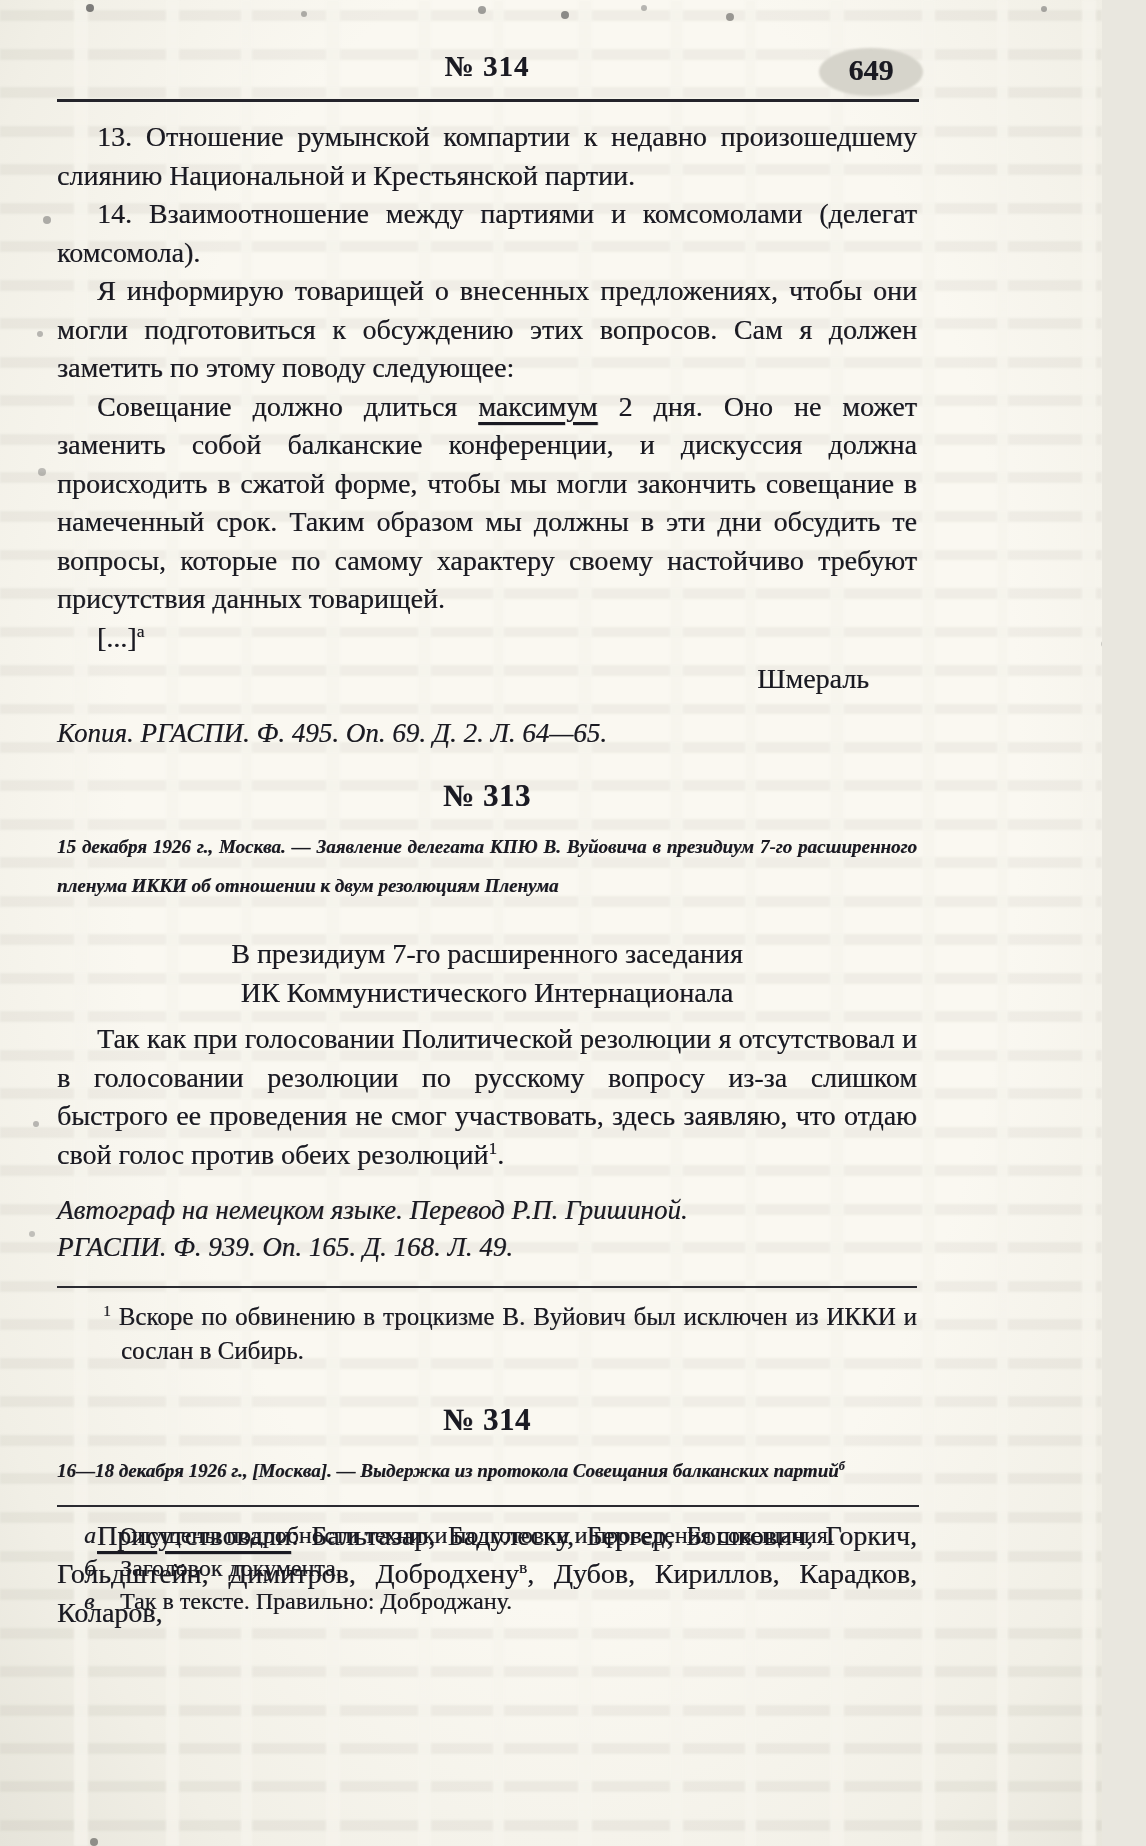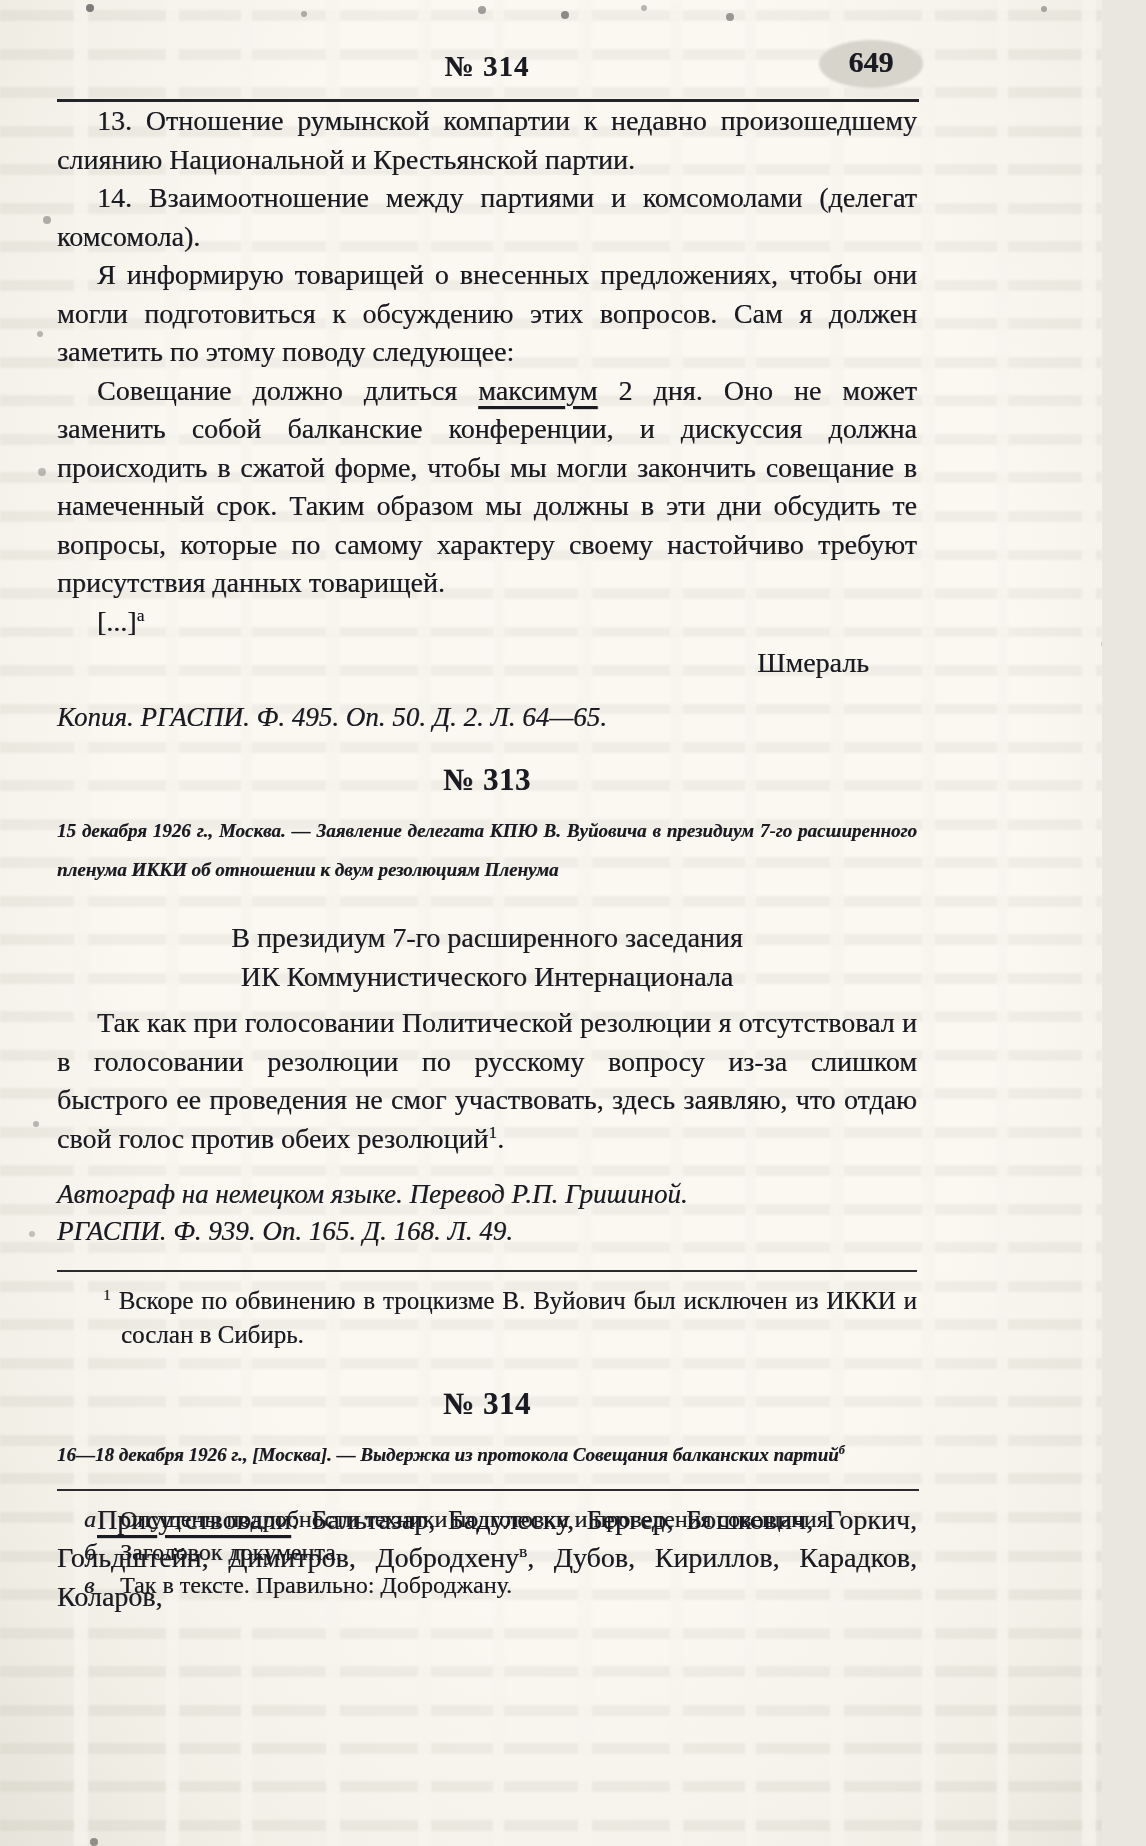--- a/index.html
+++ b/index.html
@@ -54,37 +54,37 @@
   .content { position:relative; z-index:2; }
 
   .col { margin-left:57px; width:860px; }
 
   
   .page-header { position:relative; padding-top:50px; height:38px; }
   .running-doc-num {
     position:absolute; left:0; right:0; text-align:center;
     font-weight:700; font-size:29px; letter-spacing:1px;
   }
-  .pagenum-wrap { position:absolute; right:-6px; top:40px; width:104px; height:48px; }
+  .pagenum-wrap { position:absolute; right:-6px; top:48px; width:104px; height:48px; }
   .pagenum-oval {
     position:absolute; inset:0; background:#d6d4cb; border-radius:50%;
     filter: blur(1px);
   }
   .pagenum {
     position:absolute; left:0; right:0; top:5px; text-align:center;
     font-weight:700; font-size:30px;
   }
 
   .header-rule {
     margin-left:57px; width:862px; height:0;
     border:0; border-top:3px solid #24242b;
     margin-top:11px; filter: blur(.3px);
   }
 
-  main.col { padding-top:0; }
+  main.col { padding-top:16px; }
 
   p { margin:0; }
   .body-p {
     font-size:28px; line-height:38.5px; text-align:justify; text-indent:40px;
   }
 
   u.uword { text-decoration-thickness:2.5px; text-underline-offset:6px; }
 
   sup { font-size:62%; vertical-align:super; line-height:0; }
 
@@ -145,21 +145,21 @@
     <div class="header-rule"></div>
 
     <main class="col">
 
       <p class="body-p">13. Отношение румынской компартии к недавно произошедшему слиянию Национальной и Крестьянской партии.</p>
       <p class="body-p">14. Взаимоотношение между партиями и комсомолами (делегат комсомола).</p>
       <p class="body-p">Я информирую товарищей о внесенных предложениях, чтобы они могли подготовиться к обсуждению этих вопросов. Сам я должен заметить по этому поводу следующее:</p>
       <p class="body-p"><span>Совещание должно длиться </span><u class="uword">максимум</u><span> 2 дня. Оно не может заменить собой балканские конференции, и дискуссия должна происходить в сжатой форме, чтобы мы могли закончить совещание в намеченный срок. Таким образом мы должны в эти дни обсудить те вопросы, которые по самому характеру своему настойчиво требуют присутствия данных товарищей.</span></p>
       <p class="body-p"><span>[...]</span><sup>а</sup></p>
       <p class="signature">Шмераль</p>
-      <p class="citation">Копия. РГАСПИ. Ф. 495. Оп. 50. Д. 2. Л. 64—65.</p>
+      <p class="citation">Копия. РГАСПИ. Ф. 495. Оп. 69. Д. 2. Л. 64—65.</p>
 
       <p class="doc-heading">№ 313</p>
       <p class="dateline">15 декабря 1926 г., Москва. — Заявление делегата КПЮ В. Вуйовича в президиум 7-го расширенного пленума ИККИ об отношении к двум резолюциям Пленума</p>
 
       <div class="address">
         <p>В президиум 7-го расширенного заседания</p>
         <p>ИК Коммунистического Интернационала</p>
       </div>
 
       <p class="body-p body-313"><span>Так как при голосовании Политической резолюции я отсутствовал и в голосовании резолюции по русскому вопросу из-за слишком быстрого ее проведения не смог участвовать, здесь заявляю, что отдаю свой голос против обеих резолюций</span><sup>1</sup><span>.</span></p>

